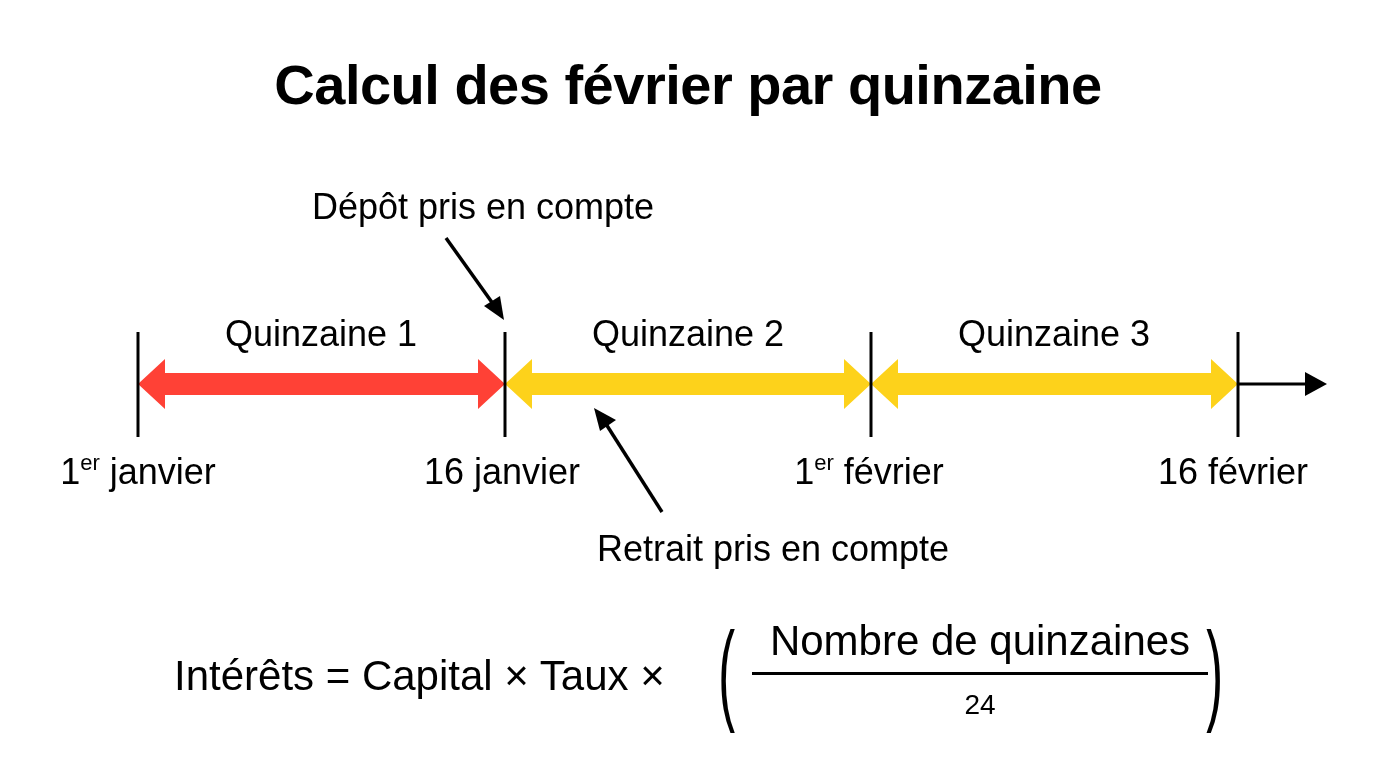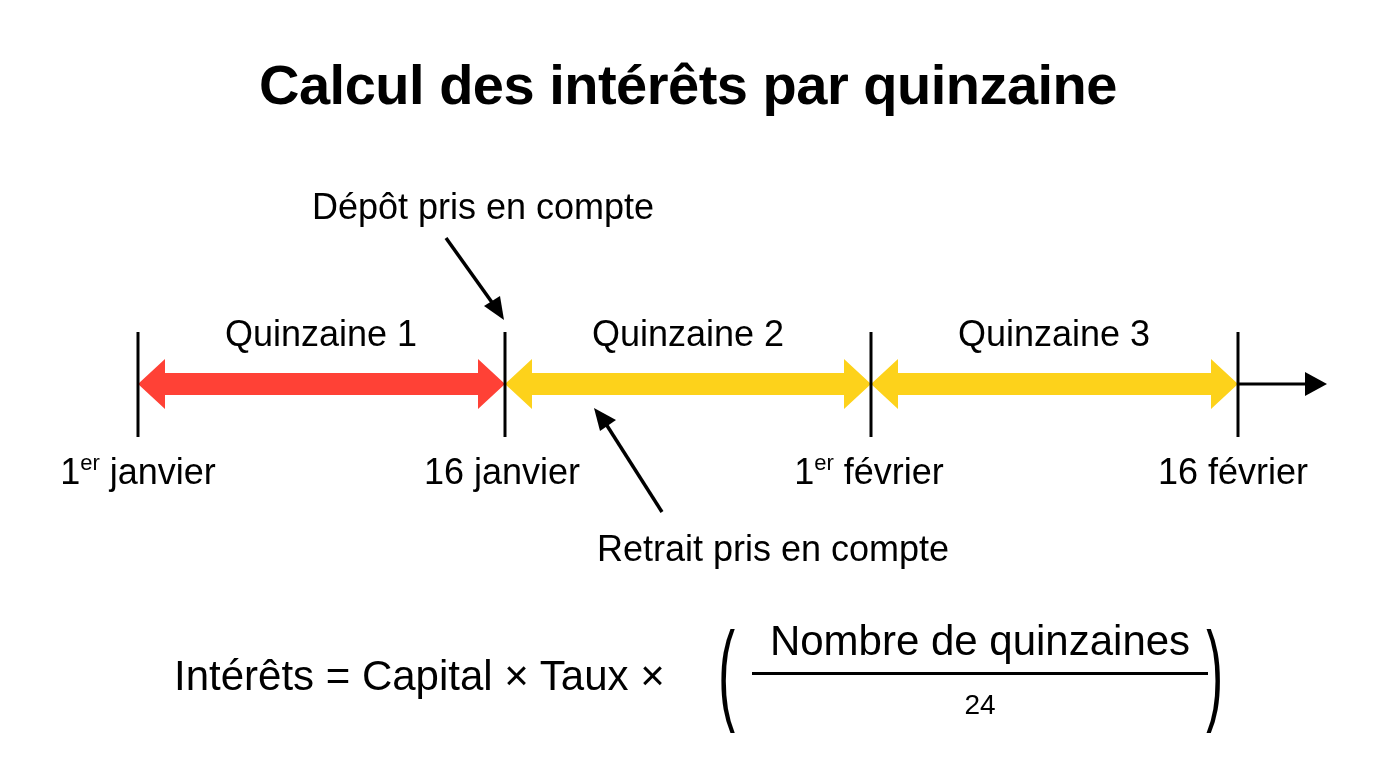--- a/index.html
+++ b/index.html
@@ -13,21 +13,21 @@
   .f-main { position:absolute; left:174px; top:40px; font-size:42px; white-space:nowrap; }
   .paren { position:absolute; top:4px; font-size:112px; font-weight:100; line-height:1; transform:scaleX(0.45); }
   .frac { position:absolute; left:752px; top:4px; width:456px; text-align:center; }
   .frac .num { font-size:42px; line-height:50px; white-space:nowrap; }
   .frac .bar { height:3px; background:#000; margin:6px 0 6px 0; }
   .frac .den { font-size:28px; line-height:48px; }
 </style>
 </head>
 <body>
 
-<div class="title">Calcul des intérêts par quinzaine</div>
+<div class="title">Calcul des février par quinzaine</div>
 
 <svg id="diagram" width="1376" height="600" viewBox="0 0 1376 600">
   <defs>
     <marker id="ah" markerWidth="10" markerHeight="10" refX="8" refY="5" orient="auto" markerUnits="userSpaceOnUse">
       <path d="M0,0 L10,5 L0,10 z" fill="#000"></path>
     </marker>
   </defs>
 
   <g>
     <polygon fill="#FF4136" points="138,384 165,359 165,373 478,373 478,359 505,384 478,409 478,395 165,395 165,409"></polygon>

